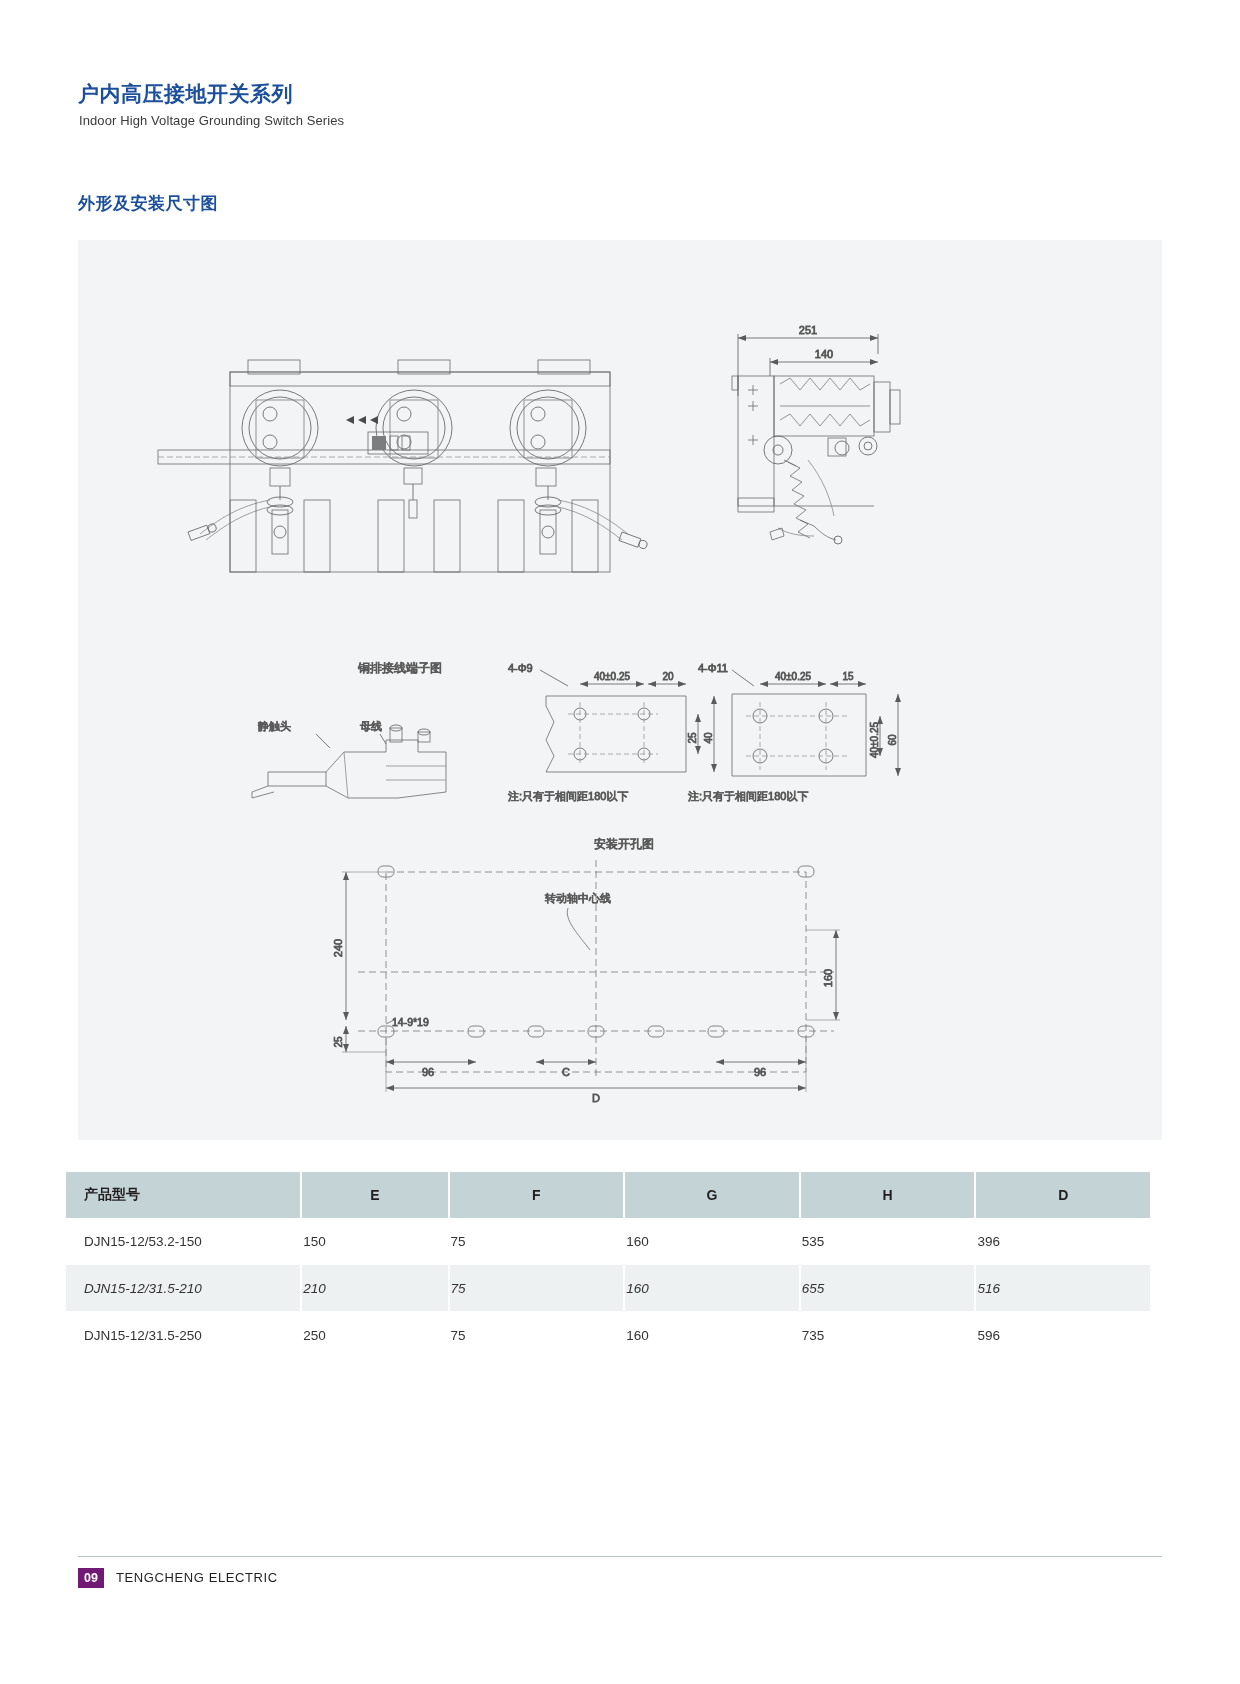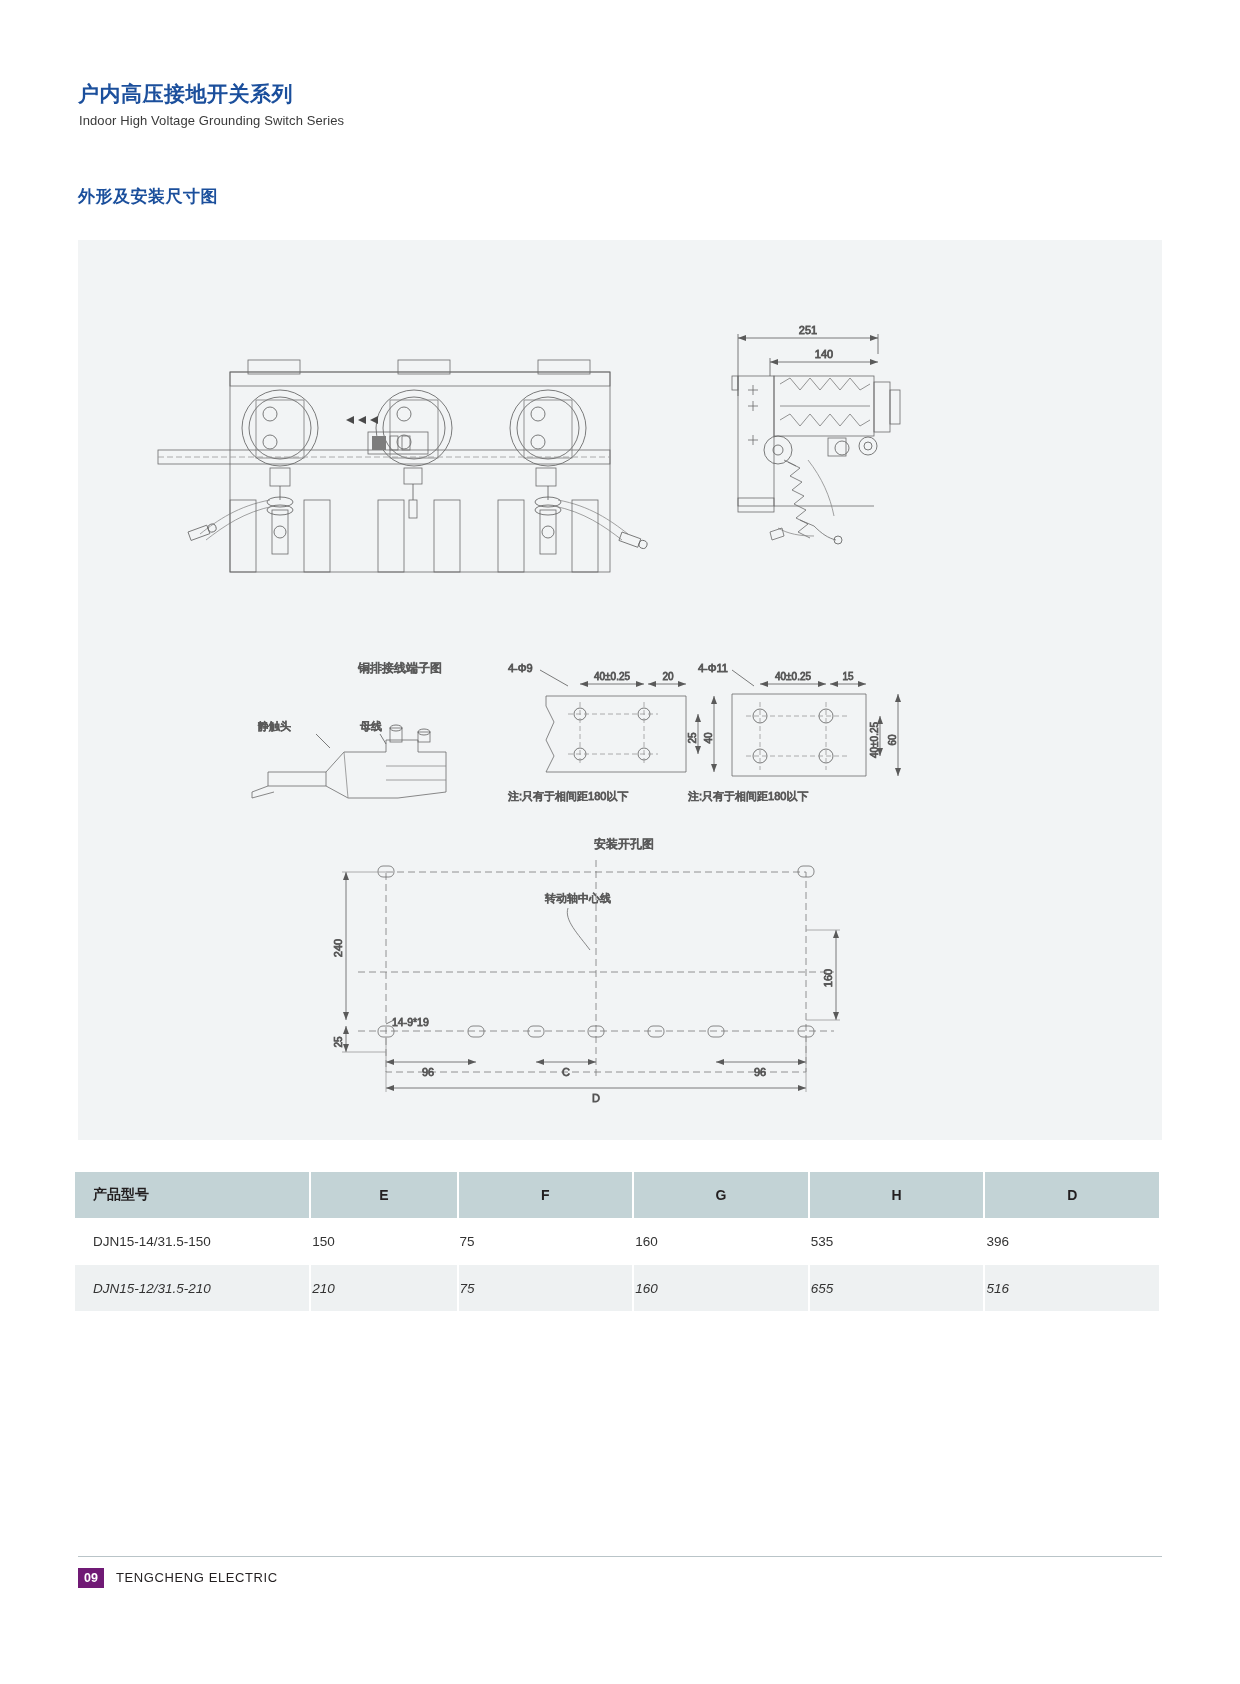--- a/index.html
+++ b/index.html
@@ -34,21 +34,21 @@
     position: absolute;
     left: 79px;
     top: 113px;
     font-size: 13px;
     color: #3a3a3a;
     letter-spacing: 0.1px;
   }
   .section-title {
     position: absolute;
     left: 78px;
-    top: 185px;
+    top: 192px;
     font-size: 17px;
     font-weight: bold;
     color: #1b4f9c;
     letter-spacing: 0.5px;
   }
   
   .drawing-panel {
     position: absolute;
     left: 78px;
     top: 240px;
@@ -57,21 +57,21 @@
     background: #f2f4f5;
   }
   .drawing-svg {
     position: absolute;
     left: 0;
     top: 0;
   }
   
   table.spec {
     position: absolute;
-    left: 75px;
+    left: 66px;
     top: 1172px;
     width: 1084px;
     border-collapse: collapse;
     font-size: 13.5px;
   }
   table.spec th {
     background: #c3d3d6;
     color: #231f20;
     font-size: 14px;
     font-weight: bold;
@@ -456,35 +456,43 @@
         <th class="first" style="width:205px">产品型号</th>
         <th style="width:137px">E</th>
         <th style="width:164px">F</th>
         <th style="width:164px">G</th>
         <th style="width:164px">H</th>
         <th style="width:164px">D</th>
       </tr>
     </thead>
     <tbody>
       <tr class="odd">
-        <td class="first">DJN15-14/31.5-150</td>
+        <td class="first">DJN15-12/53.2-150</td>
         <td>150</td>
         <td>75</td>
         <td>160</td>
         <td>535</td>
         <td>396</td>
       </tr>
       <tr class="even">
         <td class="first">DJN15-12/31.5-210</td>
         <td>210</td>
         <td>75</td>
         <td>160</td>
         <td>655</td>
         <td>516</td>
       </tr>
+      <tr class="odd">
+        <td class="first">DJN15-12/31.5-250</td>
+        <td>250</td>
+        <td>75</td>
+        <td>160</td>
+        <td>735</td>
+        <td>596</td>
+      </tr>
     </tbody>
   </table>
 
   <div class="footer-rule"></div>
   <div class="footer-page">09</div>
   <div class="footer-brand">TENGCHENG ELECTRIC</div>
 
 </div>
 
 </body></html>

